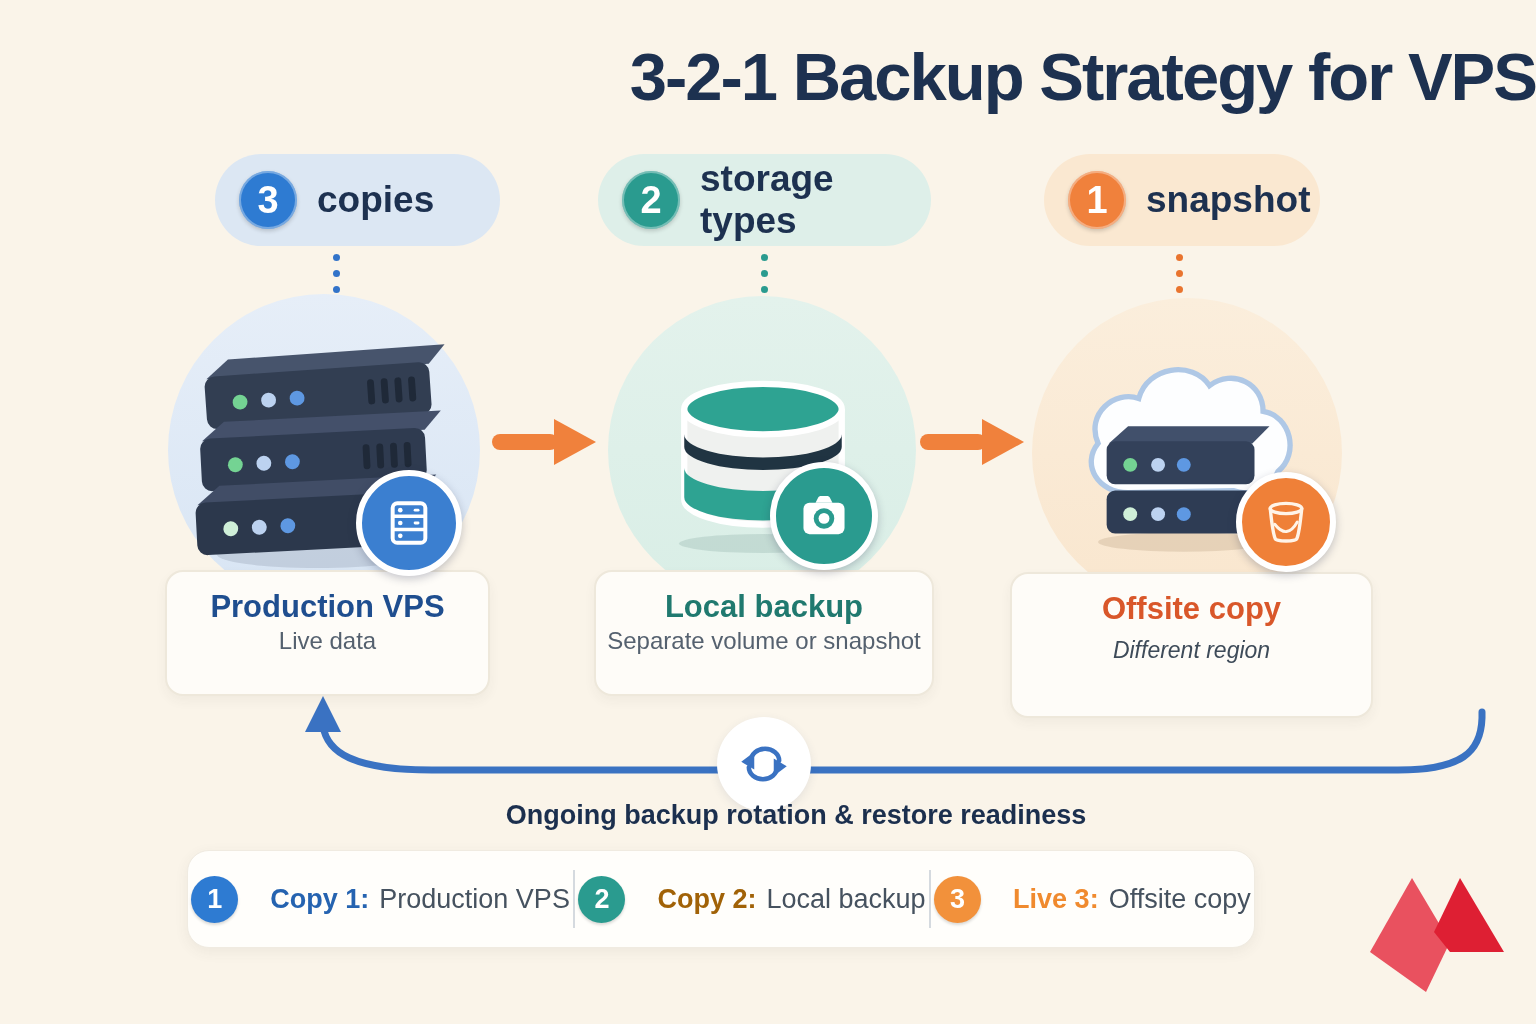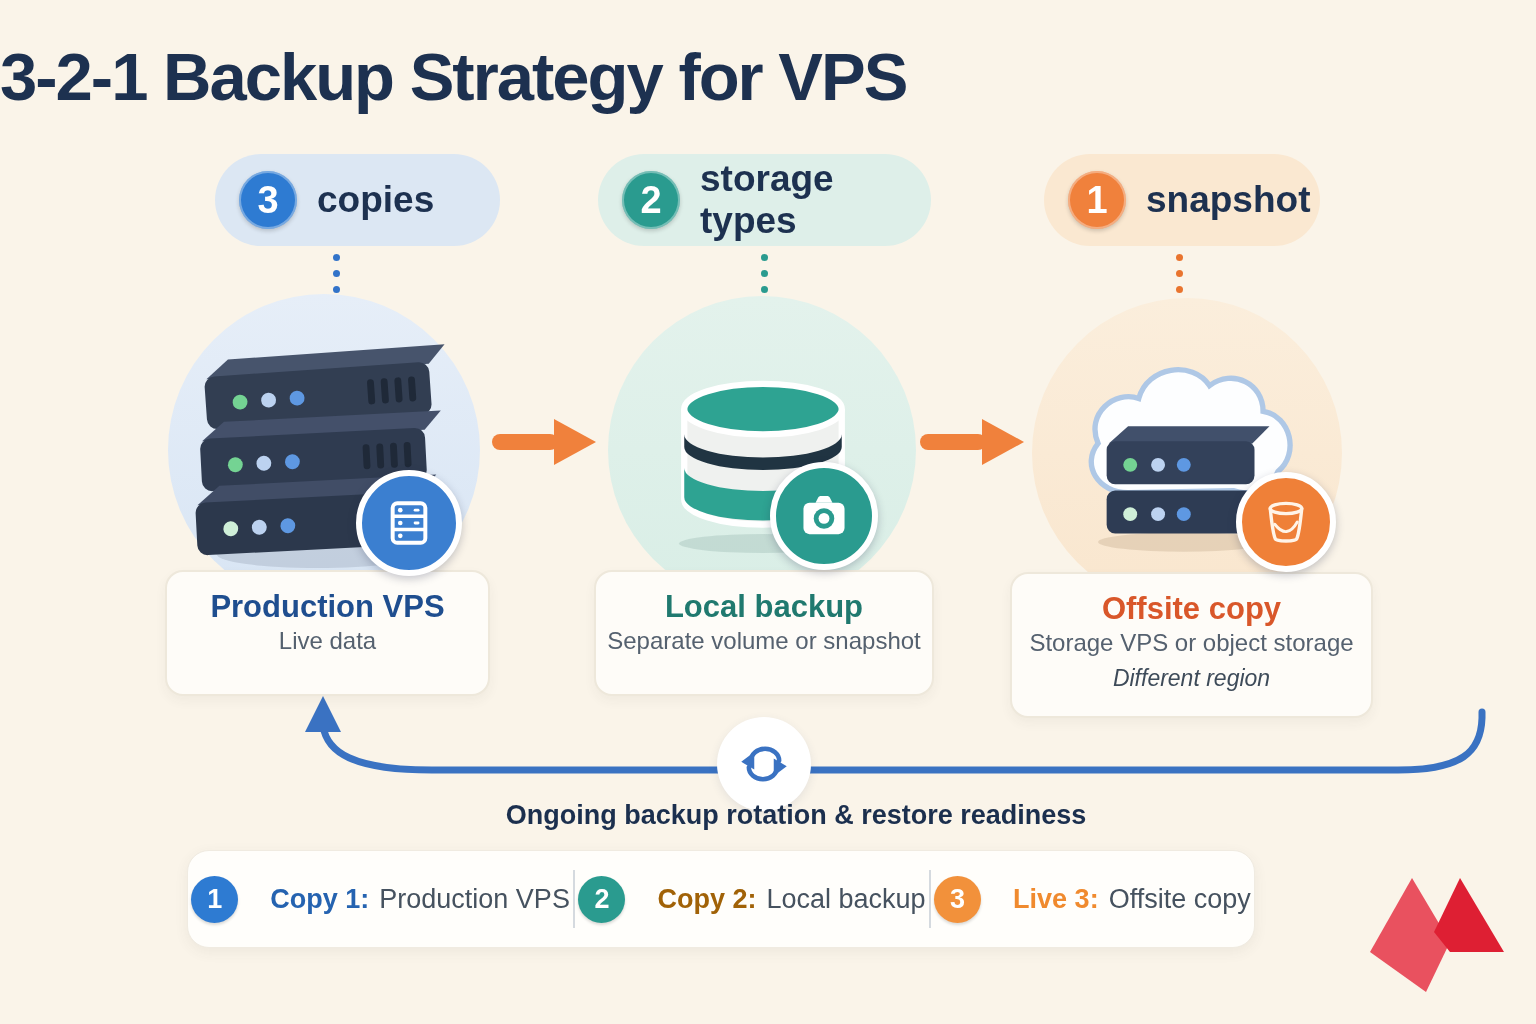--- a/index.html
+++ b/index.html
@@ -5,21 +5,21 @@
   html,body{margin:0;padding:0;}
   body{
     width:1536px;height:1024px;position:relative;overflow:hidden;
     background:#FAF4E9;
     font-family:"Liberation Sans",sans-serif;
     color:#1D3150;
   }
   .abs{position:absolute;}
   
   .title{
-    top:38px;left:0;width:1536px;text-align:left;
+    top:38px;left:0;width:1536px;text-align:right;
     font-size:67px;font-weight:bold;letter-spacing:-2px;color:#1D3150;
   }
   
   .pill{height:92px;border-radius:46px;display:flex;align-items:center;gap:20px;padding-left:24px;box-sizing:border-box;}
   .pill-1{left:215px;top:154px;width:285px;background:#DCE7F3;}
   .pill-2{left:598px;top:154px;width:333px;background:#DEEFE9;}
   .pill-3{left:1044px;top:154px;width:276px;background:#FAE8D1;}
   .pill .num{
     width:58px;height:58px;border-radius:50%;flex:0 0 auto;
     display:flex;align-items:center;justify-content:center;
@@ -200,21 +200,20 @@
 <div class="abs card card-1">
   <div class="ctitle ctitle-blue">Production VPS</div>
   <div class="csub">Live data</div>
 </div>
 <div class="abs card card-2">
   <div class="ctitle ctitle-teal">Local backup</div>
   <div class="csub">Separate volume or snapshot</div>
 </div>
 <div class="abs card card-3">
   <div class="ctitle ctitle-orange">Offsite copy</div>
-  <div class="csub">Storage VPS or object storage</div>
   <div class="cnote">Different region</div>
 </div>
 
 <div class="abs badge badge-1">
   <svg width="56" height="56" viewBox="0 0 48 48">
     <rect x="10" y="7" width="28" height="34" rx="4" fill="none" stroke="#FFFFFF" stroke-width="3.4"></rect>
     <line x1="10" y1="18.3" x2="38" y2="18.3" stroke="#FFFFFF" stroke-width="3"></line>
     <line x1="10" y1="29.6" x2="38" y2="29.6" stroke="#FFFFFF" stroke-width="3"></line>
     <circle cx="16.5" cy="13" r="2" fill="#FFFFFF"></circle>
       <rect x="28" y="11.8" width="5" height="2.4" rx="1.2" fill="#FFFFFF"></rect>

